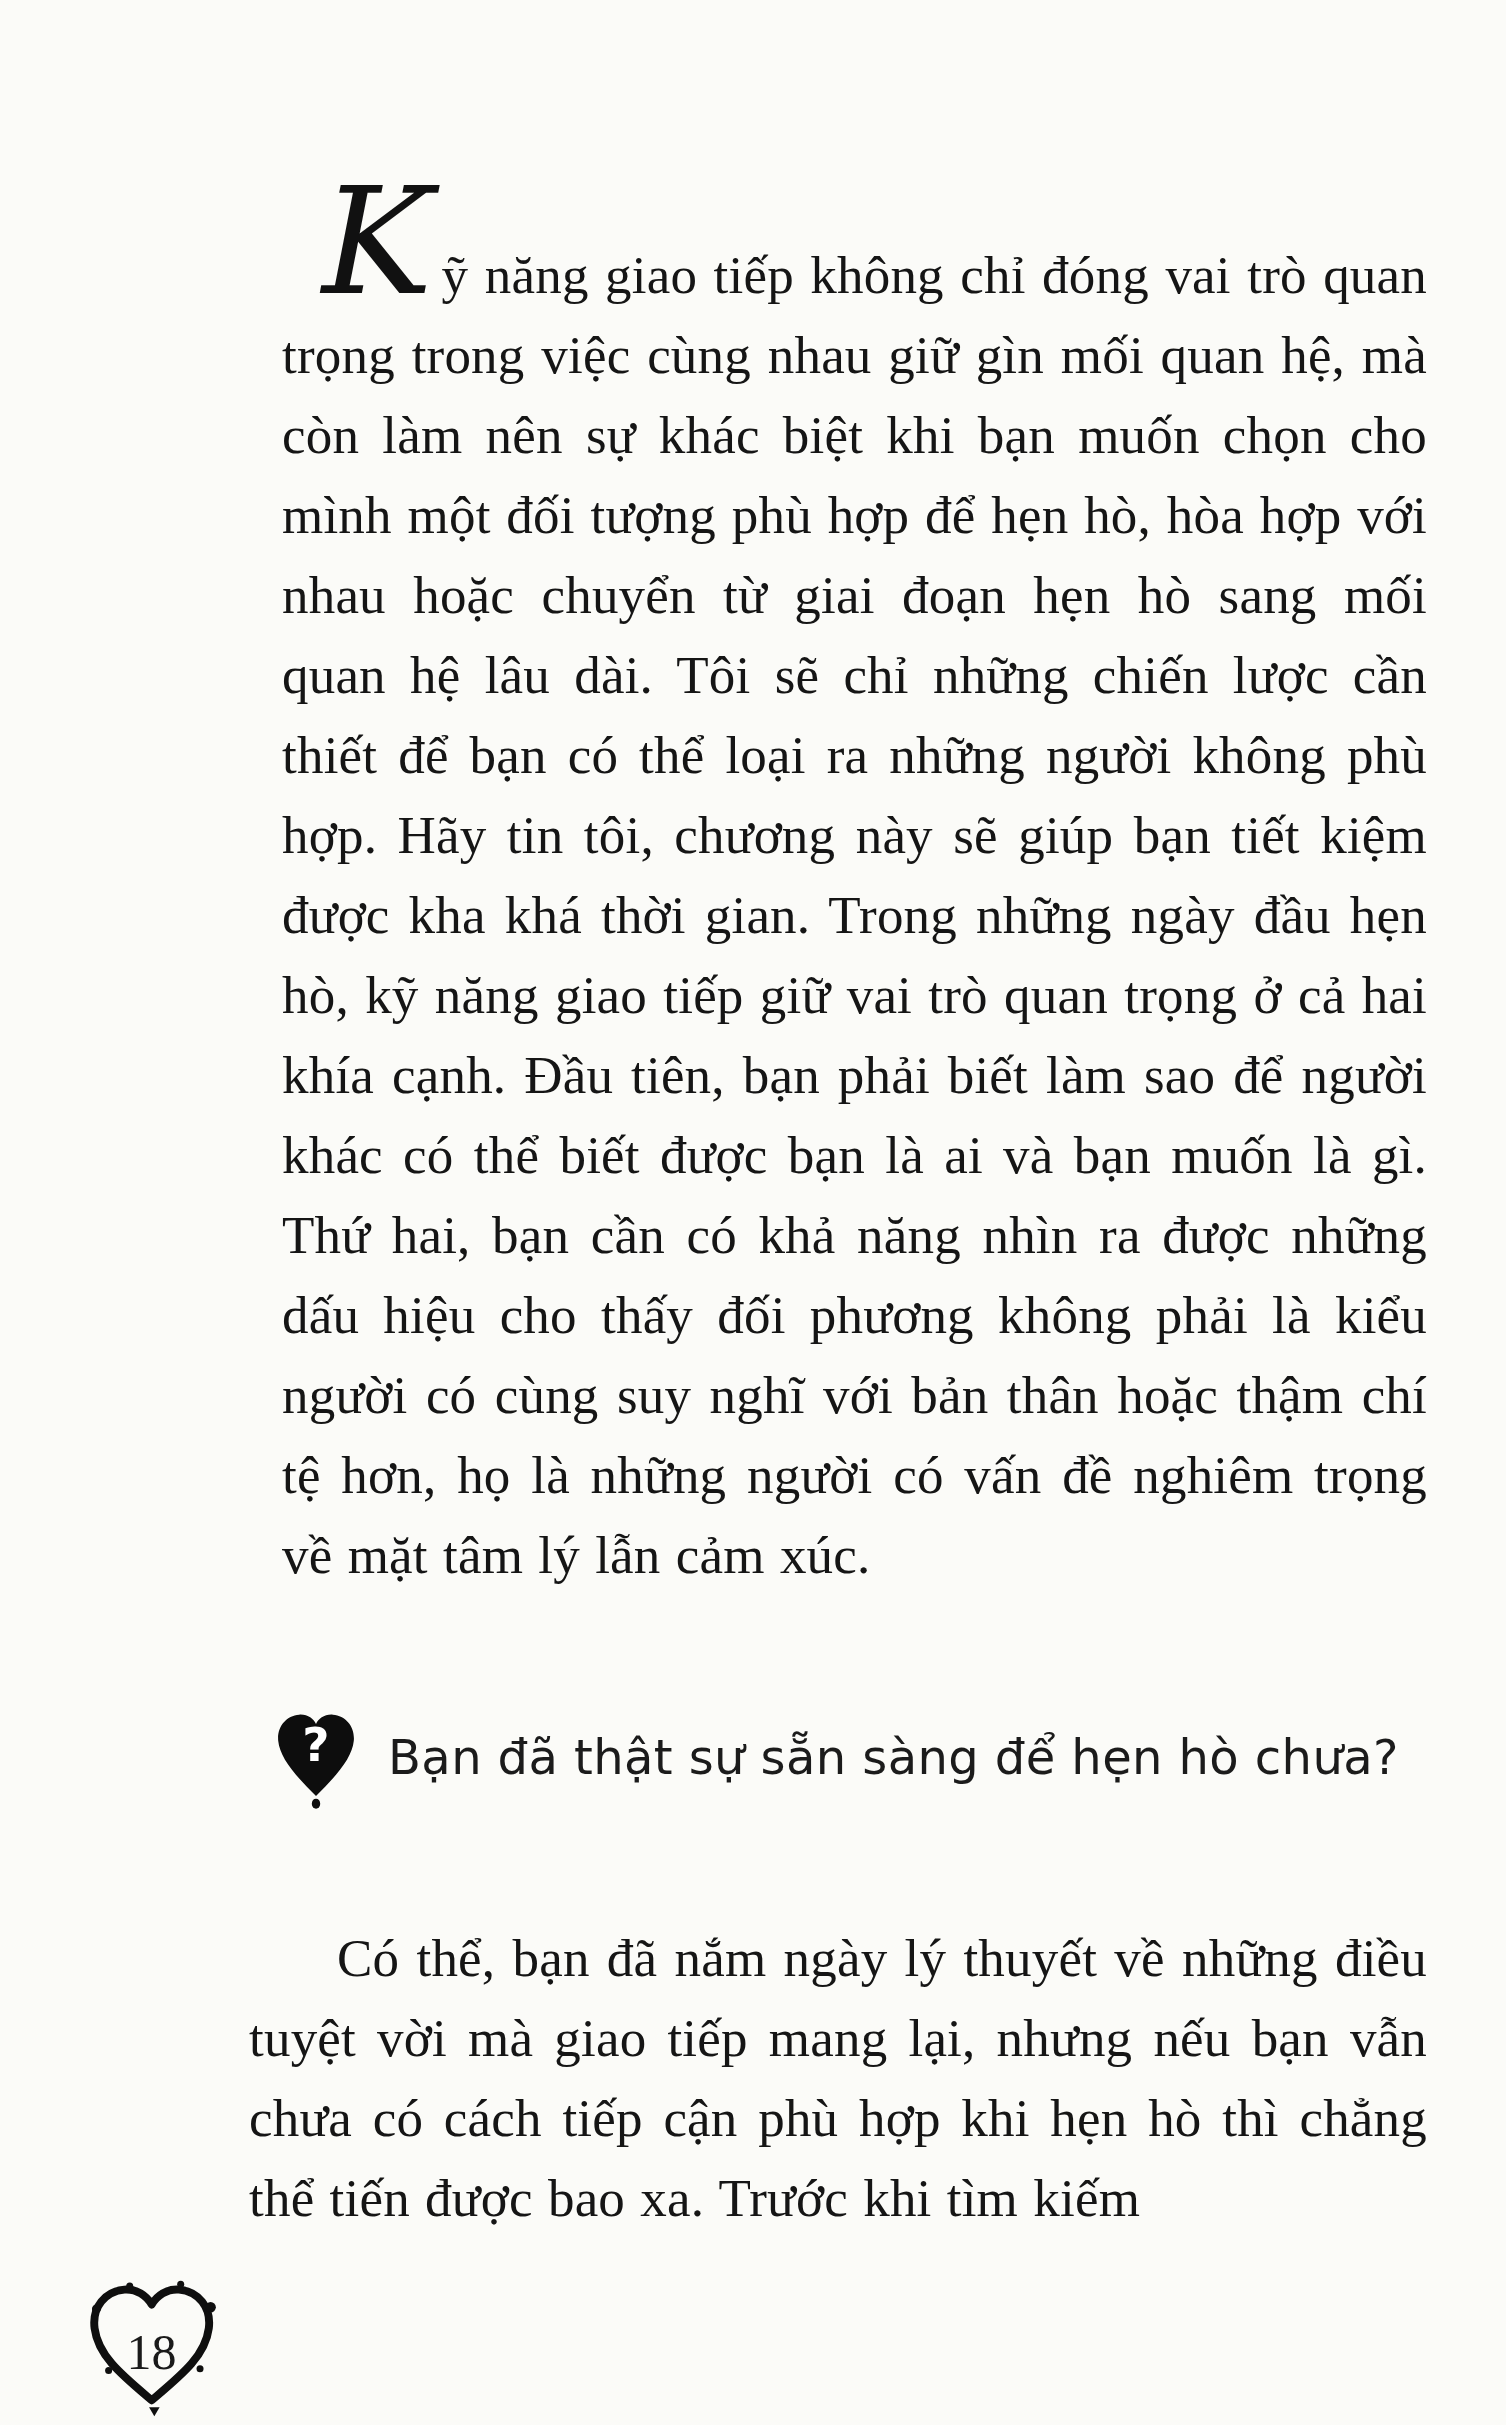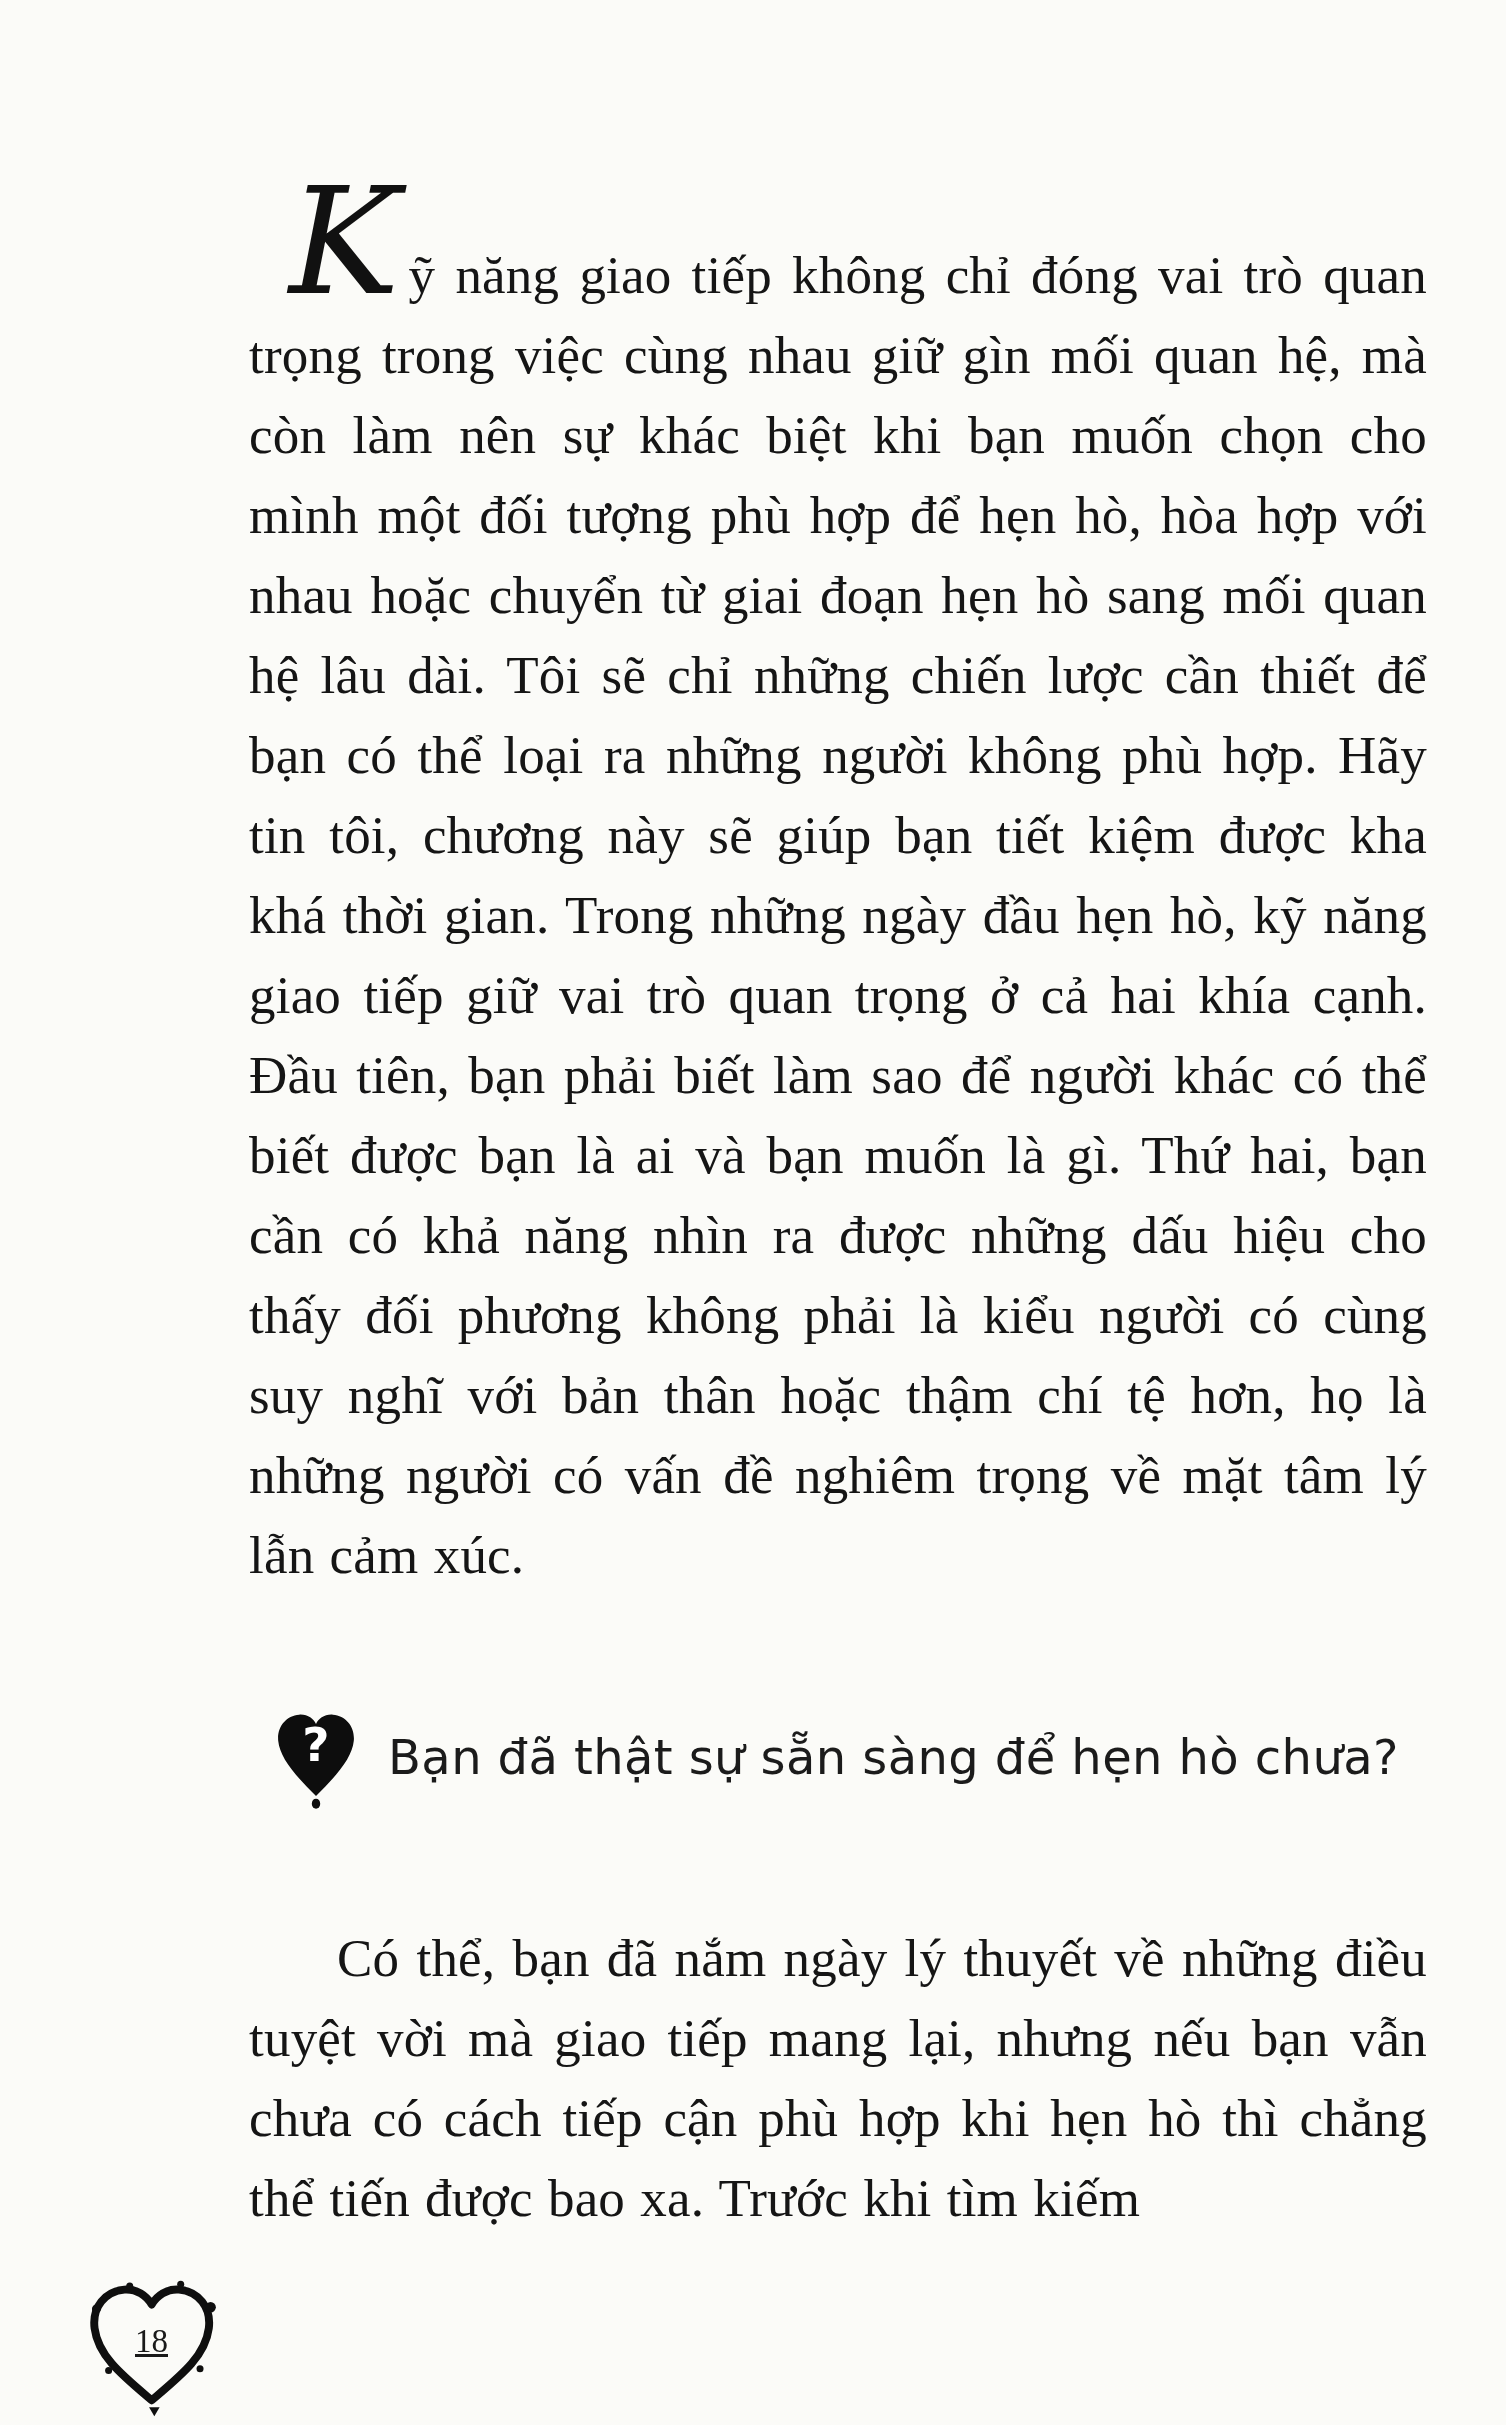--- a/index.html
+++ b/index.html
@@ -31,20 +31,21 @@
     text-align: justify;
     margin: 0;
     letter-spacing: 0.2px;
     word-spacing: 1.8px;
   }
   .para.first .body-text {
     
   }
   .para.first {
     text-indent: 0;
+    margin-left: 33px;
   }
   .dropcap {
     display: inline-block;
     height: 80px;
     line-height: 80px;
     font-family: "DejaVu Serif", serif;
     font-style: italic;
     font-size: 148px;
     margin: 0 8.8px 0 40px;
     vertical-align: baseline;
@@ -84,23 +85,22 @@
     position: absolute;
     inset: 0;
   }
   .pagenum .num {
     position: absolute;
     left: 35px;
     top: 51px;
     width: 79px;
     text-align: center;
     font-family: "Liberation Serif", serif;
-    font-size: 33px;
+    font-size: 50px;
     color: #1a1a1a;
-    text-decoration: underline;
   }
 </style>
 </head>
 <body>
 
 <div class="page">
 
   <div class="content">
 
     <p class="para first"><span class="dropcap">K</span><span class="body-text">ỹ năng giao tiếp không chỉ đóng vai trò quan trọng trong việc cùng nhau giữ gìn mối quan hệ, mà còn làm nên sự khác biệt khi bạn muốn chọn cho mình một đối tượng phù hợp để hẹn hò, hòa hợp với nhau hoặc chuyển từ giai đoạn hẹn hò sang mối quan hệ lâu dài. Tôi sẽ chỉ những chiến lược cần thiết để bạn có thể loại ra những người không phù hợp. Hãy tin tôi, chương này sẽ giúp bạn tiết kiệm được kha khá thời gian. Trong những ngày đầu hẹn hò, kỹ năng giao tiếp giữ vai trò quan trọng ở cả hai khía cạnh. Đầu tiên, bạn phải biết làm sao để người khác có thể biết được bạn là ai và bạn muốn là gì. Thứ hai, bạn cần có khả năng nhìn ra được những dấu hiệu cho thấy đối phương không phải là kiểu người có cùng suy nghĩ với bản thân hoặc thậm chí tệ hơn, họ là những người có vấn đề nghiêm trọng về mặt tâm lý lẫn cảm xúc.</span></p>

